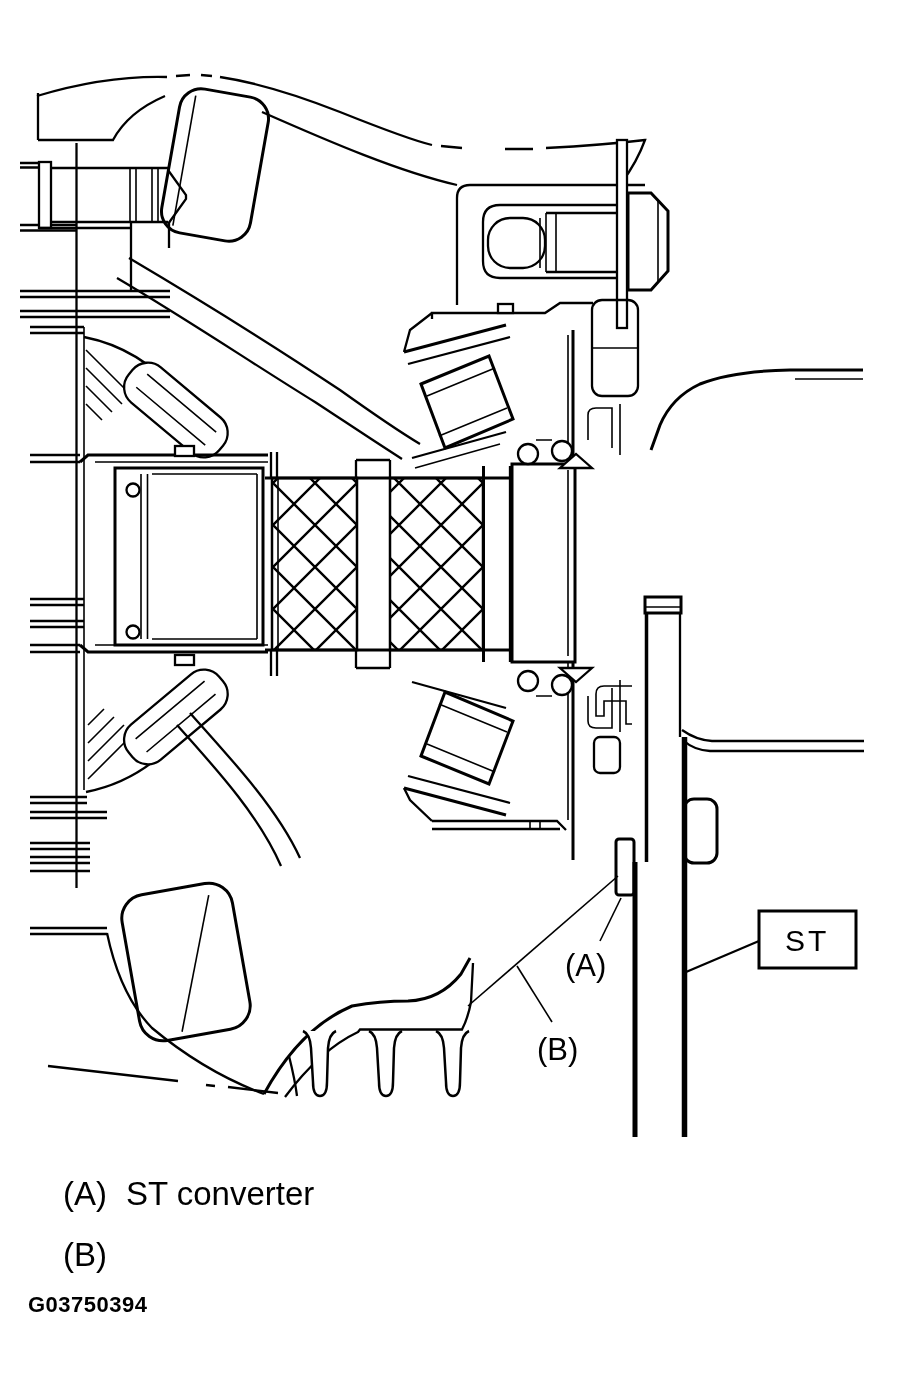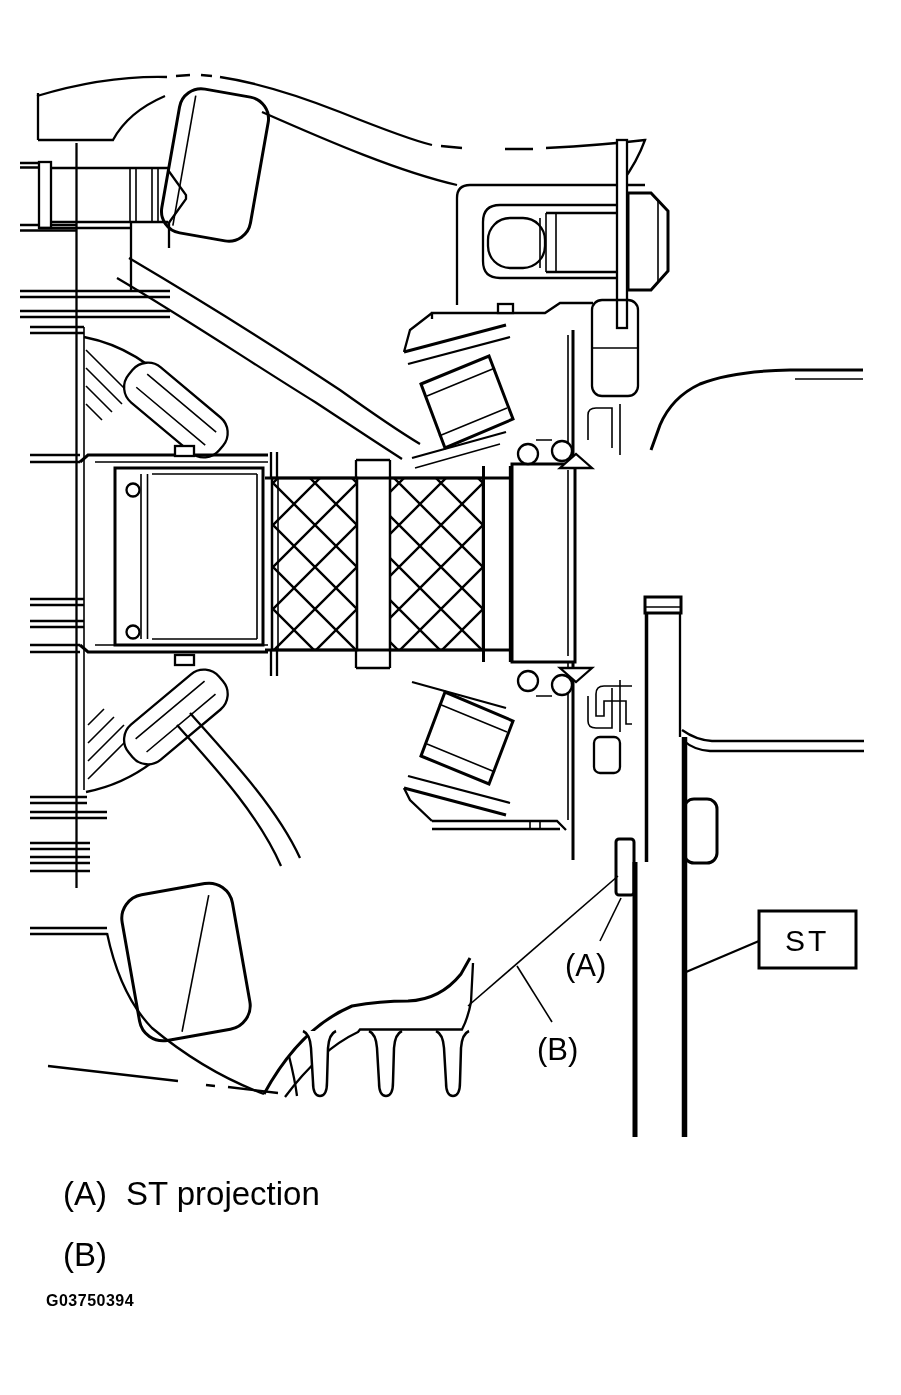--- a/index.html
+++ b/index.html
@@ -11,21 +11,21 @@
   .w1{stroke-width:1.6;}
   .w2{stroke-width:2.3;}
   .w3{stroke-width:3;}
   .w5{stroke-width:5;}
   .fw{fill:#fff;stroke:#000;}
   .svgtxt{font-family:"Liberation Sans", sans-serif;fill:#000;}
   .legend{position:absolute;left:63px;top:1176px;}
   .legend-row{display:flex;margin-bottom:25px;font-size:33px;line-height:36px;}
   .legend-key{display:inline-block;width:63px;}
   .legend-label{display:inline-block;white-space:nowrap;}
-  .figcode{position:absolute;left:46px;top:1292px;font-size:16px;font-weight:bold;letter-spacing:0.5px;}
+  .figcode{position:absolute;left:28px;top:1292px;font-size:22px;font-weight:bold;letter-spacing:0.5px;}
 </style>
 </head>
 <body>
 
 <div class="stage">
 
 <svg width="901" height="1395" viewBox="0 0 901 1395">
 
   <defs>
     <pattern id="lattice" width="42" height="42" patternUnits="userSpaceOnUse">
@@ -229,21 +229,21 @@
 
   <g>
     <rect class="ln w3" x="759" y="911" width="97" height="57"></rect>
     <text class="svgtxt" x="785" y="951" font-size="30" letter-spacing="3">ST</text>
   </g>
 </svg>
 
 <div class="legend">
   <div class="legend-row">
     <span class="legend-key">(A)</span>
-    <span class="legend-label">ST projection</span>
+    <span class="legend-label">ST converter</span>
   </div>
   <div class="legend-row">
     <span class="legend-key">(B)</span>
   </div>
 </div>
 
 <div class="figcode">G03750394</div>
 
 </div>
 

